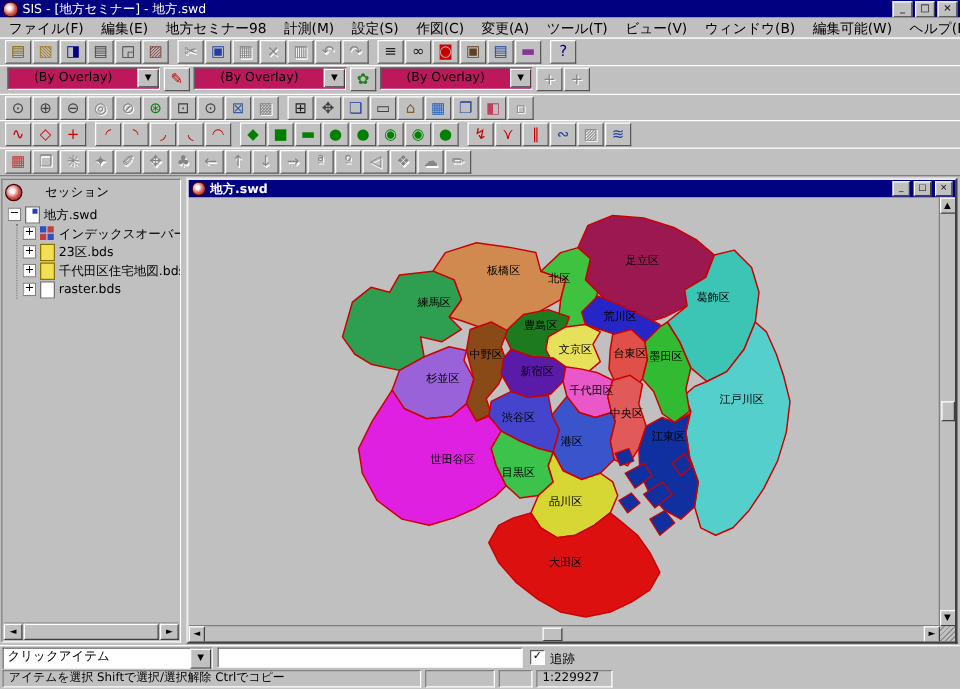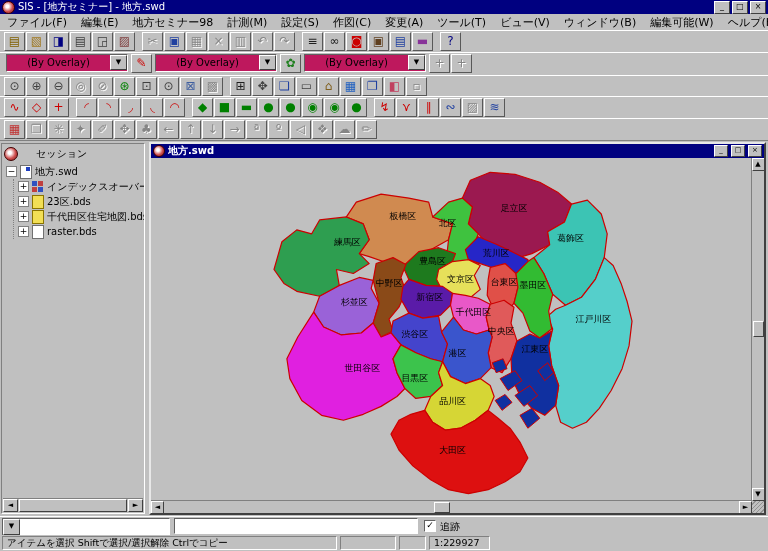--- a/index.html
+++ b/index.html
@@ -368,20 +368,21 @@
           <span class="map-vspacer"></span>
           <span class="sbtn v">▼</span>
         </div>
         <div class="map-grip"></div>
       </div>
     </div>
   </div>
 
   <div class="bctrl">
     <span class="bcombo">
+      <span class="bval">クリックアイテム</span>
       <span class="ovdrop">▼</span>
     </span>
     <input class="binput" value="" style="">
     <span class="cbox">✓</span>
     <span class="cblabel">追跡</span>
   </div>
 
   <div class="statusbar">
     <span class="spanel" style="width:335px">アイテムを選択 Shiftで選択/選択解除 Ctrlでコピー</span>
     <span class="spanel" style="width:56px"></span>

